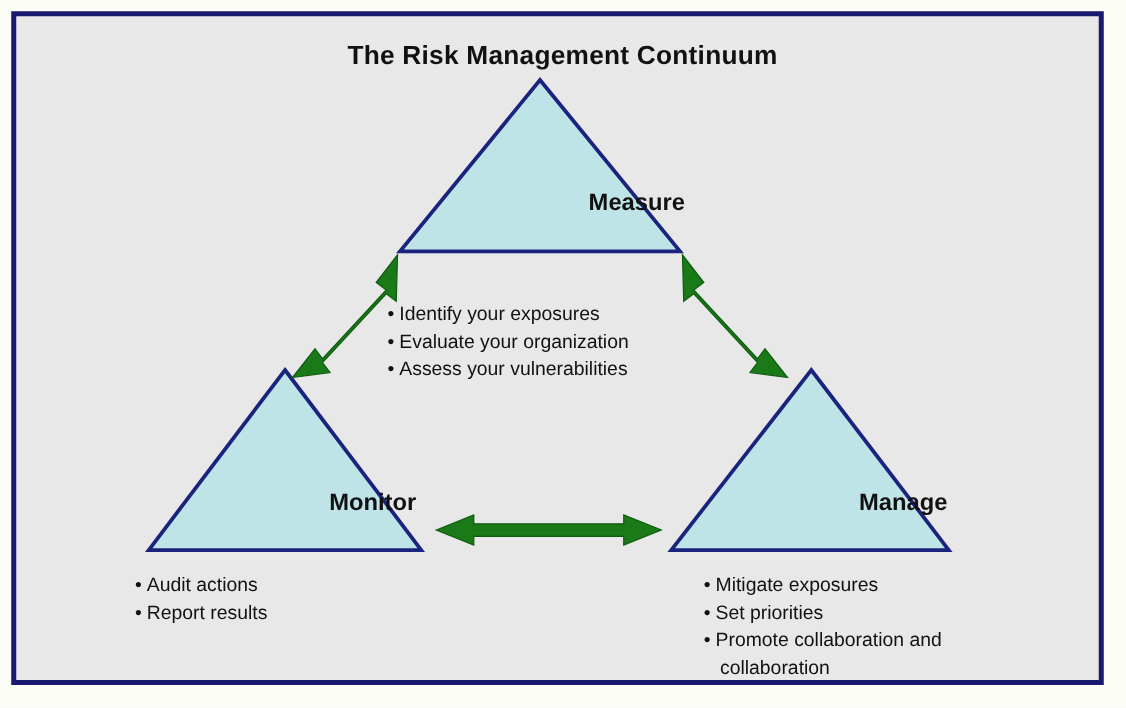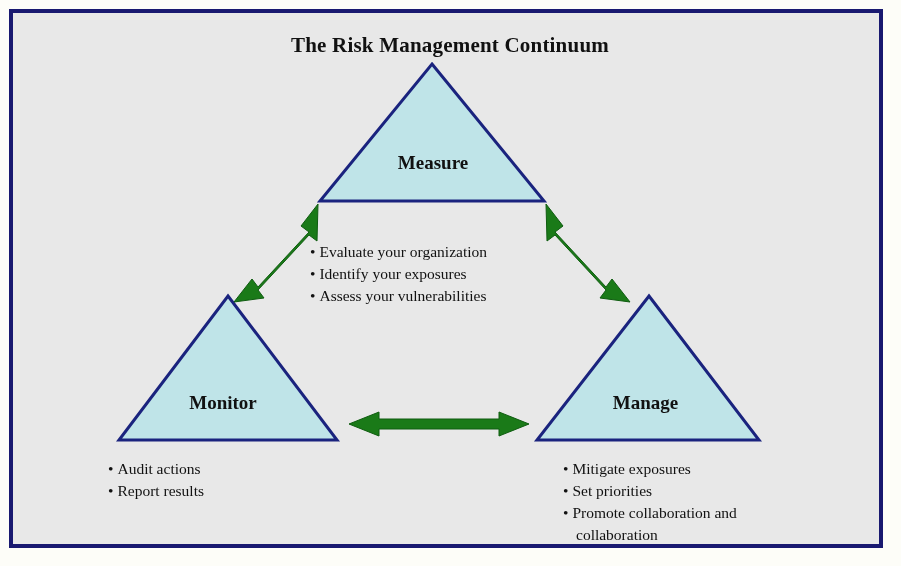--- a/index.html
+++ b/index.html
@@ -12,21 +12,20 @@
     background: #ffffff;
     font-family: "Liberation Sans", sans-serif;
     overflow: hidden;
   }
 
   #stage {
     position: relative;
     width: 901px;
     height: 566px;
     background: #fdfdf8;
-    font-family: Liberation Serif, serif;
   }
 
   
   #frame {
     position: absolute;
     left: 9px;
     top: 9px;
     width: 874px;
     height: 539px;
     border: 4px solid #191970;
@@ -57,21 +56,21 @@
     height: 539px;
     display: block;
   }
 
   
   .tri-label {
     position: absolute;
     font-size: 19px;
     font-weight: bold;
     color: #111111;
-    text-align: center;
+    text-align: right;
     white-space: nowrap;
   }
   #label-measure { left: 305px; top: 139px; width: 230px; }
   #label-monitor { left: 100px; top: 379px; width: 220px; }
   #label-manage  { left: 520px; top: 379px; width: 225px; }
 
   
   .bullets {
     position: absolute;
     font-size: 15.5px;
@@ -119,24 +118,24 @@
         <polygon fill="#1a7a18" stroke="#0f5c10" stroke-width="1" points="336,411 366,399 366,406 486,406 486,399 516,411 486,423 486,416 366,416 366,423"></polygon>
       </g>
     </svg>
 
     <div class="tri-label" id="label-measure">Measure</div>
     <div class="tri-label" id="label-monitor">Monitor</div>
     <div class="tri-label" id="label-manage">Manage</div>
 
     <div class="bullets" id="bullets-measure">
       <span class="row">
-        <span class="dot">•</span><span>Evaluate your organization</span>
+        <span class="dot">•</span><span>Identify your exposures</span>
       </span>
       <span class="row">
-        <span class="dot">•</span><span>Identify your exposures</span>
+        <span class="dot">•</span><span>Evaluate your organization</span>
       </span>
       <span class="row">
         <span class="dot">•</span><span>Assess your vulnerabilities</span>
       </span>
     </div>
 
     <div class="bullets" id="bullets-monitor">
       <span class="row">
         <span class="dot">•</span><span>Audit actions</span>
       </span>

